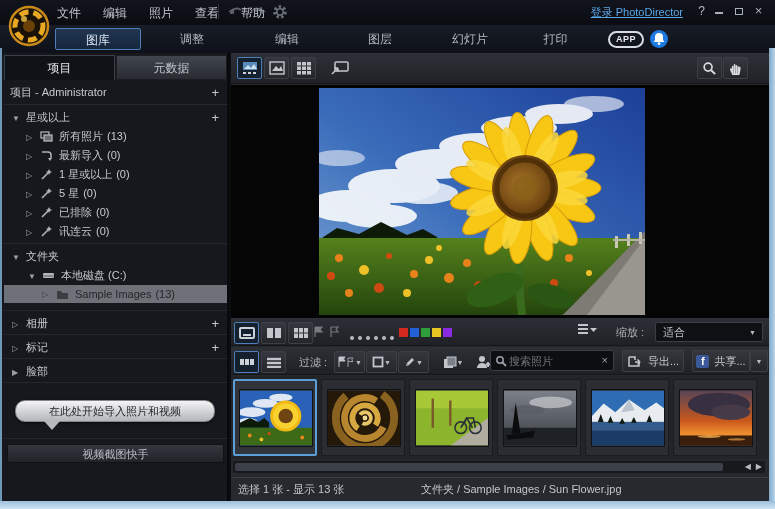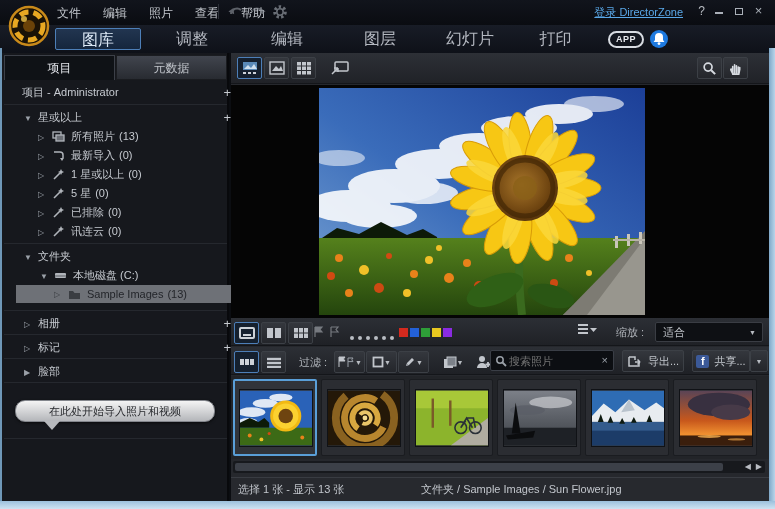--- a/index.html
+++ b/index.html
@@ -18,33 +18,33 @@
   .tb-sep{ position:absolute; left:218px; top:4px; width:1px; height:15px; background:#2c3038; }
   .tb-ico{ position:absolute; top:4px; width:16px; height:16px; opacity:.65; }
   .login{ position:absolute; right:92px; top:5px; color:#5aa8e8; text-decoration:underline; font-size:11px; }
   .help-btn{ position:absolute; right:70px; top:4px; color:#b8bcc2; font-size:12px; }
   .winbtn{ position:absolute; top:4px; width:17px; height:15px; color:#aab0b8; text-align:center; line-height:14px; font-size:13px; }
   .minbar{ display:inline-block; width:8px; height:2px; background:#aab0b8; margin-bottom:1px;}
   .maxbox{ display:inline-block; width:8px; height:7px; border:1px solid #aab0b8; margin-top:3px;}
   
   .header{ position:absolute; left:0; top:25px; width:100%; height:28px; background:linear-gradient(to bottom,#181c26,#0e1118); }
   .logo{ position:absolute; left:8px; top:5px; width:42px; height:42px; z-index:5; }
-  .mode-tab{ position:absolute; top:3px; height:22px; line-height:22px; text-align:center; color:#b4b8c0; font-size:16px; }
+  .mode-tab{ position:absolute; top:3px; height:22px; line-height:22px; text-align:center; color:#b4b8c0; font-size:12px; }
   .mode-tab.active{ background:linear-gradient(to bottom,#223550,#15263d); border:1px solid #4d7fb8; border-radius:2px; color:#dbe7f4; }
   .app-badge{ position:absolute; left:608px; top:6px; width:36px; height:17px; border:2px solid #d8dce2; border-radius:9px; color:#e8eaee;
               font-size:9px; font-weight:bold; text-align:center; line-height:13px; letter-spacing:.5px;}
   .bell{ position:absolute; left:650px; top:5px; width:18px; height:18px; border-radius:50%; background:#1e7ae0; }
   .brand{ position:absolute; left:673px; top:6px; font-size:15px; color:#ccd0d6; letter-spacing:.3px; }
   
   .panel{ position:absolute; left:2px; top:53px; width:227px; bottom:8px; background:#16181d; border-right:2px solid #08090c; }
   .ptab{ position:absolute; top:2px; height:25px; width:111px; text-align:center; line-height:25px; font-size:12px; }
   .ptab.active{ left:2px; background:#0f1216; border:1px solid #3c4048; border-bottom:none; color:#e2e5ea; }
   .ptab.idle{ left:114px; background:linear-gradient(to bottom,#41454e,#282b31); border:1px solid #1a1c20; color:#c0c4ca; }
   .tree{ position:absolute; left:0; top:29px; width:100%; }
-  .trow{ position:absolute; left:14px; width:223px; height:17px; line-height:17px; color:#c6cad0; font-size:11px; white-space:nowrap; }
+  .trow{ position:absolute; left:2px; width:223px; height:17px; line-height:17px; color:#c6cad0; font-size:11px; white-space:nowrap; }
   .trow .arrow{ position:absolute; font-size:8px; color:#9aa0a8; top:1px; }
   .trow .tlabel{ position:absolute; }
   .trow .tcount{ margin-left:4px; }
   .trow .plus{ position:absolute; right:8px; top:0; font-size:13px; color:#c6cad0; }
   .trow.sel{ background:#6e7177; color:#23252a; }
   .trow.sel .arrow{ color:#3a3d42; }
   .tico{ position:absolute; top:2px; width:13px; height:13px; }
   .pdiv{ position:absolute; left:2px; width:223px; height:1px; background:#0c0e11; border-bottom:1px solid #25282e; }
   .hintbtn{ position:absolute; left:13px; top:347px; width:200px; height:22px; border-radius:10px;
             background:linear-gradient(to bottom,#f4f4f4,#b4b6ba); border:1px solid #83868c; color:#26282c;
@@ -116,21 +116,21 @@
           <path d="M13 10 A6 6 0 0 0 3 6" fill="none" stroke="#888d95" stroke-width="2"></path>
           <path d="M15 6 L11 11 L9 5 Z" fill="#888d95" transform="rotate(25 12 8)"></path>
         </svg>
     </div>
     <div class="tb-ico" style="left:272px">
       <svg viewBox="0 0 16 16">
           <circle cx="8" cy="8" r="5.3" fill="none" stroke="#9aa0a8" stroke-width="3" stroke-dasharray="2.4 2.2"></circle>
           <circle cx="8" cy="8" r="3.2" fill="none" stroke="#9aa0a8" stroke-width="1.6"></circle>
         </svg>
     </div>
-    <span class="login">登录 DirectorZone</span>
+    <span class="login">登录 PhotoDirector</span>
     <span class="help-btn">?</span>
     <span class="winbtn" style="right:48px"><span class="minbar"></span></span>
     <span class="winbtn" style="right:28px"><span class="maxbox"></span></span>
     <span class="winbtn" style="right:8px">×</span>
   </div>
 
   <div class="header">
     <div class="mode-tab active" style="left:55px;width:86px">图库</div>
     <div class="mode-tab" style="left:162px;width:60px">调整</div>
     <div class="mode-tab" style="left:257px;width:60px">编辑</div>
@@ -276,20 +276,21 @@
       <div class="trow" style="top:281px">
         <span class="arrow" style="left:8px">▶</span>
         <span class="tlabel" style="left:22px">脸部</span>
       </div>
       <div class="pdiv" style="top:300px"></div>
     </div>
 
     <div class="hintbtn">在此处开始导入照片和视频</div>
     <div class="hintptr"></div>
     <div class="pdiv" style="top:385px"></div>
+    <div class="pbtn" style="top:391px">视频截图快手</div>
   </div>
 
   <div class="rarea">
 
     <div class="vtoolbar">
       <div class="tbtn sel" style="left:6px">
         <svg viewBox="0 0 16 14" width="16" height="14">
             <rect x="1" y="1" width="14" height="8" fill="#5a8ab8"></rect>
             <path d="M2 8 l4-4 3 3 3-4 3 5 z" fill="#cfe0ee"></path>
             <rect x="1" y="11" width="3" height="2" fill="#cdd2d8"></rect>

